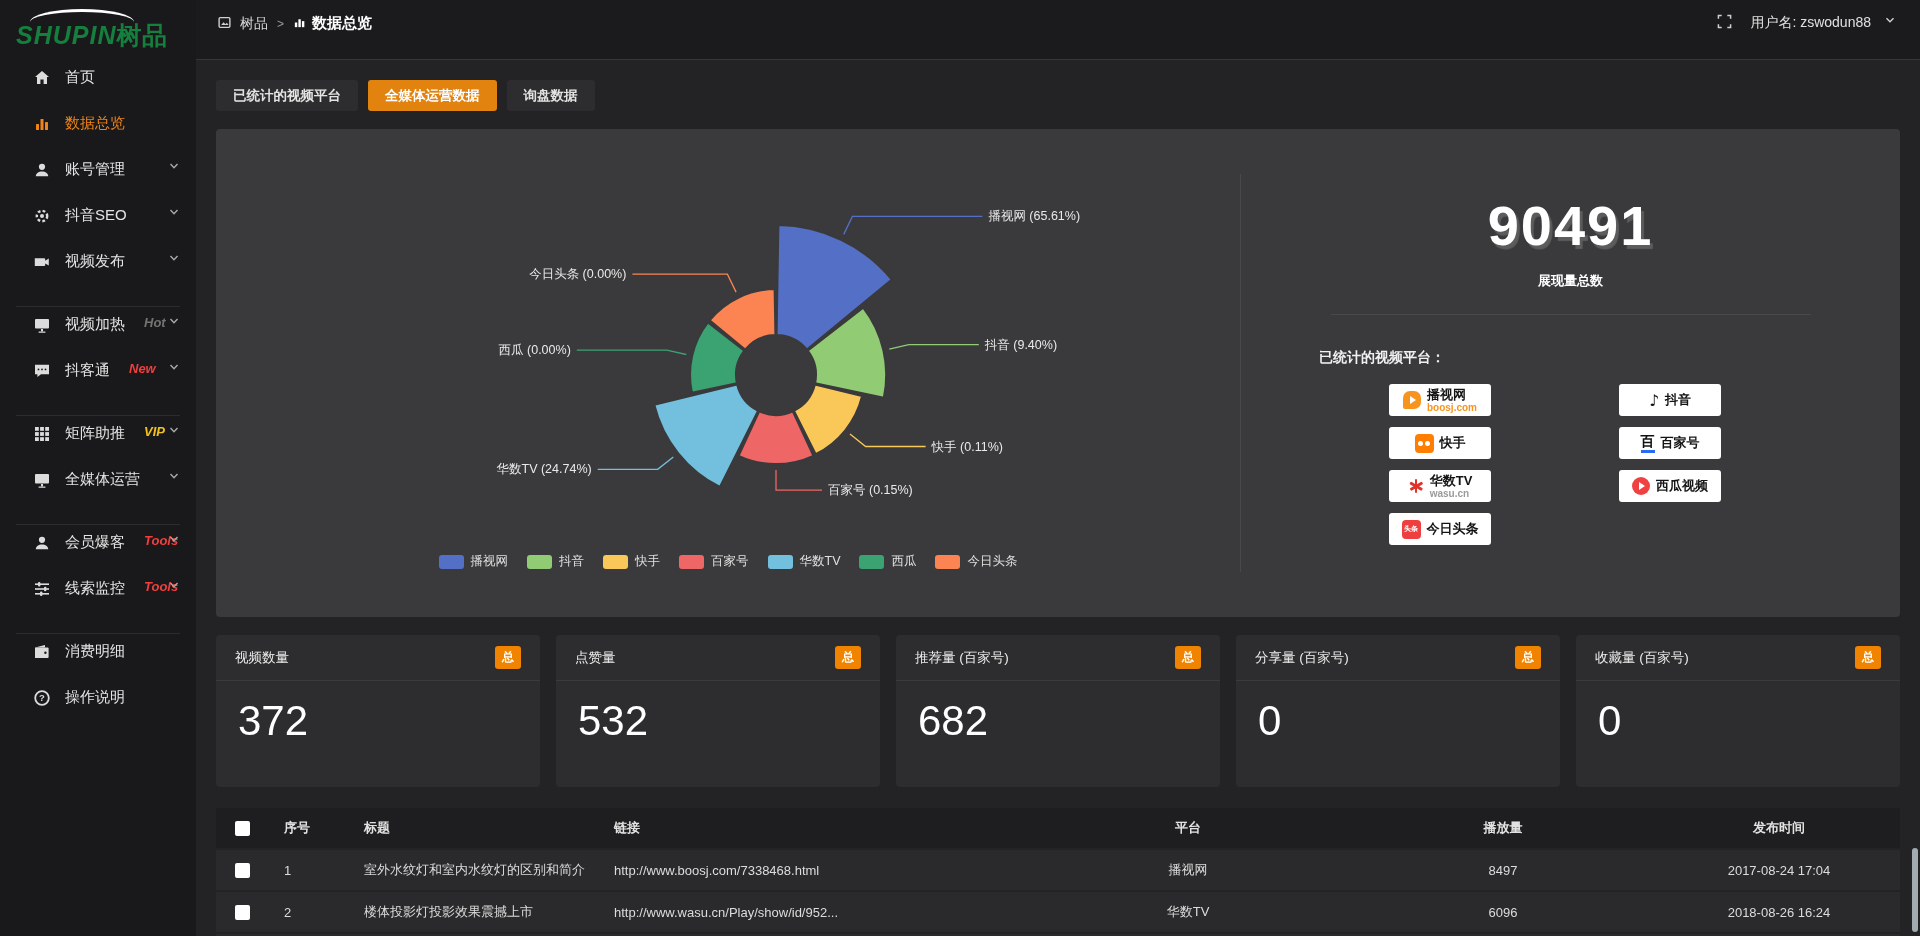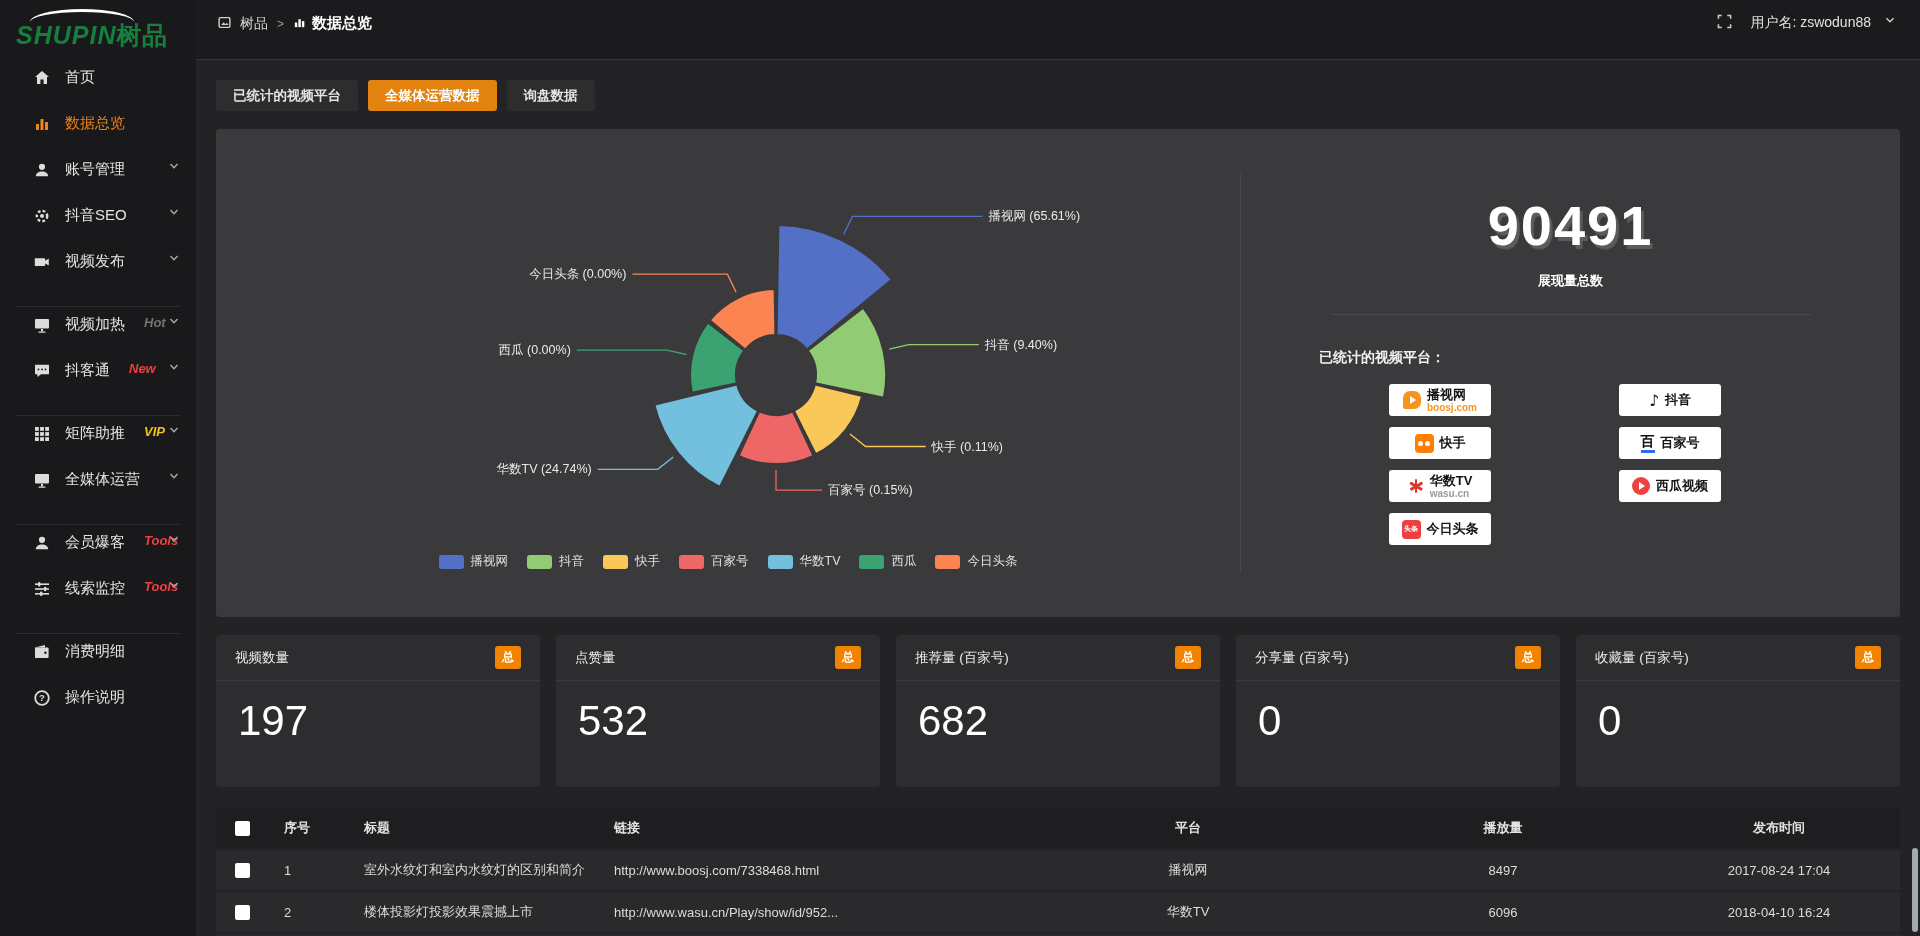--- a/index.html
+++ b/index.html
@@ -408,21 +408,21 @@
         </div>
       </div>
     </section>
 
     <div class="cards" id="cards">
         <div class="card">
           <div class="card-head">
             <span class="card-label">视频数量</span>
             <span class="card-badge">总</span>
           </div>
-          <div class="card-value">197</div>
+          <div class="card-value">372</div>
         </div>
         <div class="card">
           <div class="card-head">
             <span class="card-label">点赞量</span>
             <span class="card-badge">总</span>
           </div>
           <div class="card-value">532</div>
         </div>
         <div class="card">
           <div class="card-head">
@@ -478,21 +478,21 @@
             <td class="ac">8497</td>
             <td class="ac">2017-08-24 17:04</td>
           </tr>
           <tr>
             <td class="ac"><span class="cbx"></span></td>
             <td class="al">2</td>
             <td class="al cell-title">楼体投影灯投影效果震撼上市</td>
             <td class="al cell-link">http://www.wasu.cn/Play/show/id/952...</td>
             <td class="ac">华数TV</td>
             <td class="ac">6096</td>
-            <td class="ac">2018-04-10 16:24</td>
+            <td class="ac">2018-08-26 16:24</td>
           </tr>
           <tr>
             <td class="ac"></td>
             <td></td>
             <td></td>
             <td></td>
             <td></td>
             <td></td>
             <td></td>
           </tr>

